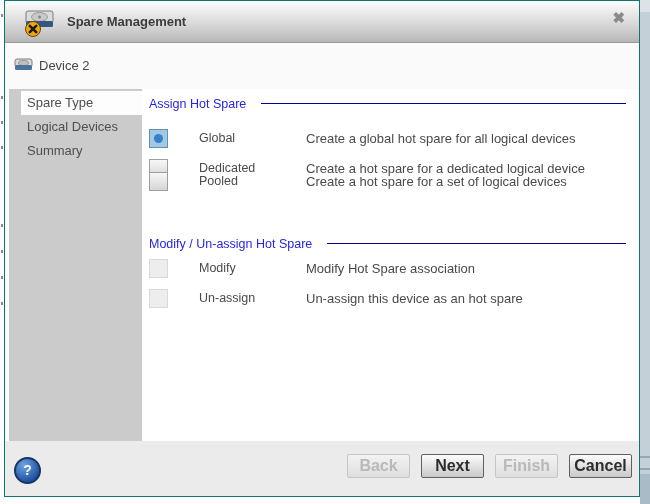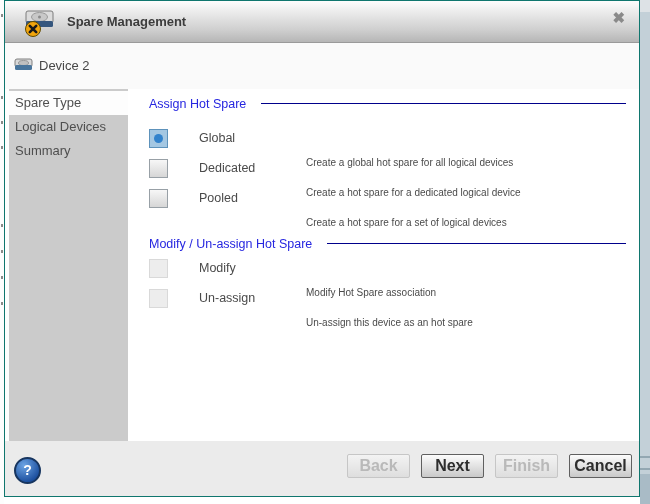--- a/index.html
+++ b/index.html
@@ -41,55 +41,55 @@
   }
 
   
   .devheader { position:absolute; left:0; top:42px; right:0; height:46px; background:#fafafa; }
   .dev-icon { position:absolute; left:9px; top:14px; }
   .dev-label { position:absolute; left:34px; top:0; line-height:46px; font-size:13px; color:#474747; }
 
   
   .main { position:absolute; left:0; top:88px; right:0; bottom:55px; background:#ffffff; }
   .sidebar {
-    position:absolute; left:4px; top:0; bottom:0; width:119px;
-    background:#cbcbcb; padding-top:2px; box-sizing:border-box;
+    position:absolute; left:4px; top:0; bottom:0; width:133px;
+    background:#cbcbcb; padding-top:2px; box-sizing:border-box;padding-left:12px;
   }
   .side-item {
     height:24px; line-height:24px; padding-left:6px;
     font-size:13px; color:#4f4f4f; cursor:pointer;
   }
   .side-item.active { background:#fdfdfd; }
 
   .content { position:absolute; left:129px; top:0; right:0; bottom:0; }
   .sec-header { position:absolute; left:15px; right:13px; height:17px; display:flex; align-items:center; gap:15px; }
   .sec-header.s1 { top:6px; }
   .sec-header.s2 { top:146px; }
   .sec-title { font-size:12.5px; color:#2626e0; white-space:nowrap; }
   .sec-line { flex:1; height:0; border-top:1px solid #00008b; }
 
   .opt-row { position:absolute; left:0; right:0; height:20px; }
   .opt-row.r0 { top:40px; }
   .opt-row.r1 { top:70px; }
-  .opt-row.r2 { top:100px; }
+  .opt-row.r2 { top:83px; }
   .opt-row.r3 { top:170px; }
   .opt-row.r4 { top:200px; }
   .chk {
     position:absolute; left:15px; top:0; width:19px; height:19px; box-sizing:border-box;
     border:1px solid #98a0a6; background:linear-gradient(#f7f7f7, #d6d6d6); cursor:pointer;
   }
   .chk .dot { display:none; }
   .chk.selected { background:#a4c7e2; border-color:#5d92bb; }
   .chk.selected .dot {
     display:block; position:absolute; left:4px; top:4px; width:9px; height:9px;
     border-radius:50%; background:#3282cc;
   }
   .chk.disabled { background:#ededed; border-color:#d9d9d9; cursor:default; }
   .opt-label { position:absolute; left:65px; top:0; line-height:19px; font-size:12.5px; color:#4a4a4a; }
-  .opt-desc  { position:absolute; left:172px; top:0; line-height:19px; font-size:10px; color:#4a4a4a;margin-top:24px; }
+  .opt-desc  { position:absolute; left:172px; top:0; line-height:19px; font-size:13px; color:#4a4a4a; }
 
   
   .footer { position:absolute; left:0; right:0; bottom:0; height:55px; background:#ebebeb; }
   .help {
     position:absolute; left:9px; top:16px; width:23px; height:23px; border-radius:50%;
     background:radial-gradient(circle at 35% 28%, #6ca4e4, #1c4f9e 75%);
     border:2px solid #17355f; color:#ffffff; font-weight:bold; font-size:14px;
     text-align:center; line-height:23px; cursor:pointer;
   }
   .btns { position:absolute; right:7px; top:13px; display:flex; gap:11px; }

